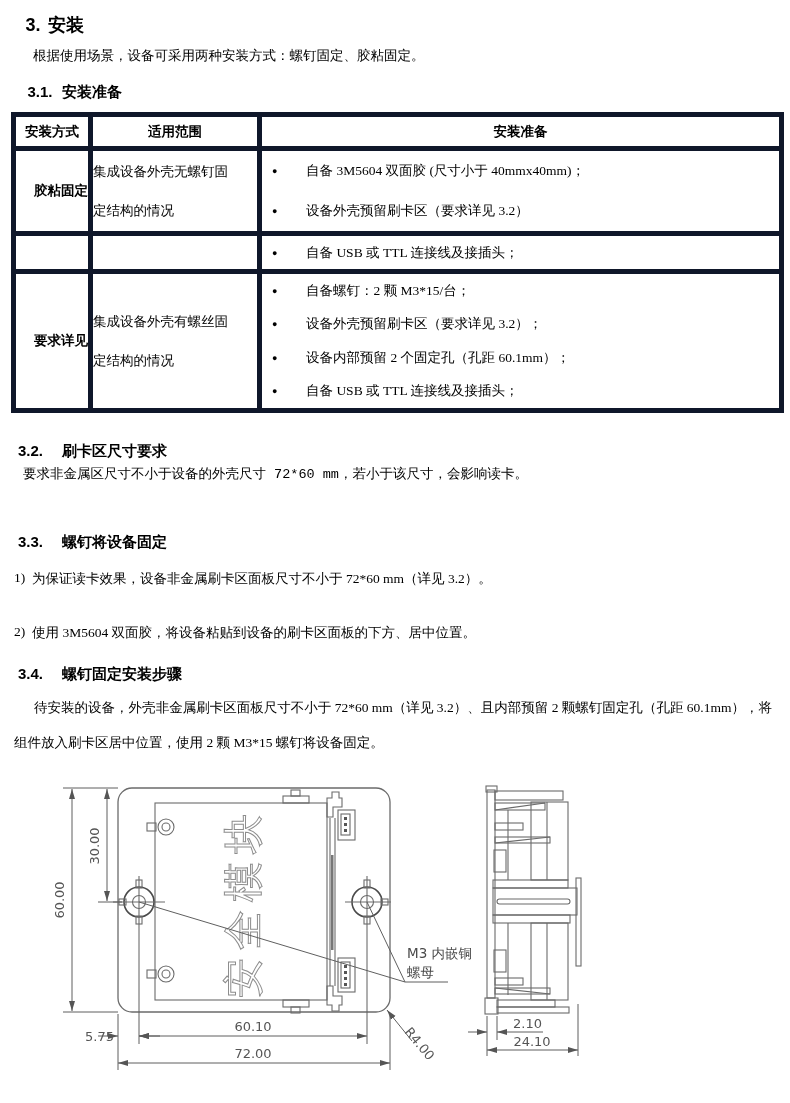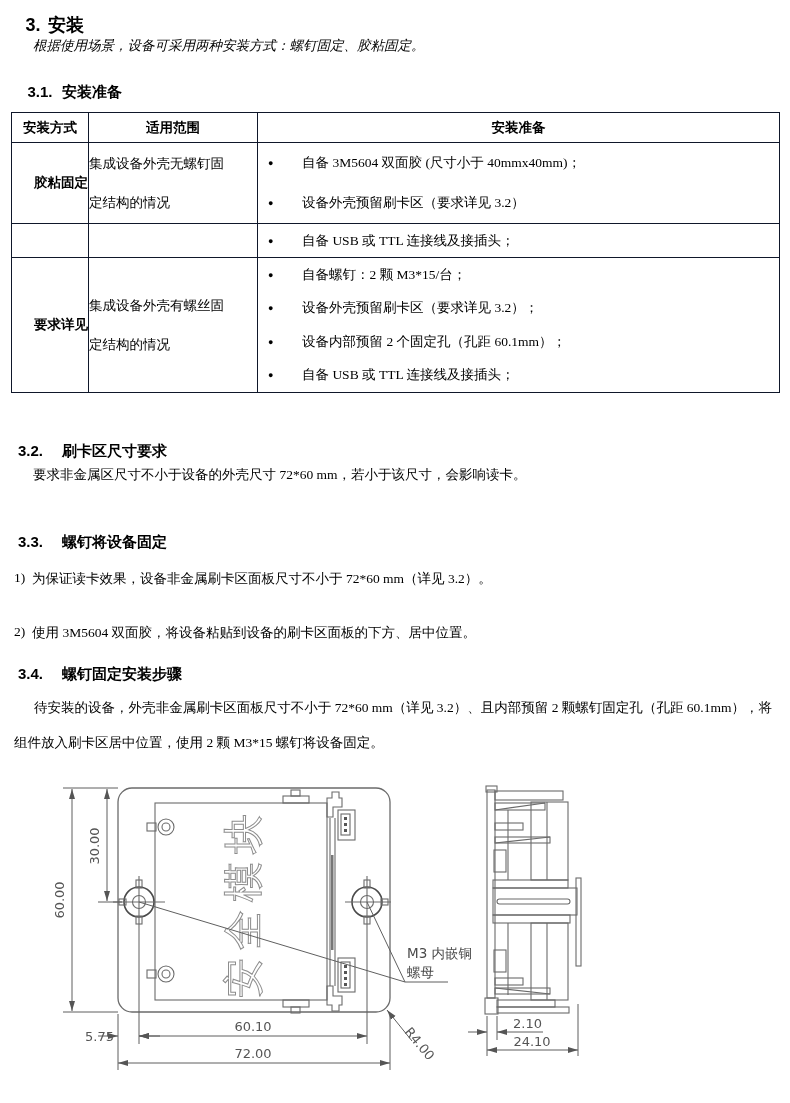--- a/index.html
+++ b/index.html
@@ -9,21 +9,21 @@
   }
   .abs{position:absolute;}
   .h1{font-family:"Liberation Sans", sans-serif;font-weight:bold;font-size:18px;color:#000;text-align:center;}
   .h2{font-family:"Liberation Sans", sans-serif;font-weight:bold;font-size:15px;color:#000;}
   .h1 .num{display:inline-block;width:30px;}
   .h2 .num{display:inline-block;width:44px;}
   .body-text{font-size:13.5px;line-height:18px;color:#000;}
   .para2{width:758px;text-align:justify;text-indent:20px;line-height:35px;}
   
   table.prep{border-collapse:collapse;table-layout:fixed;width:768px;}
-  table.prep td,table.prep th{border:1px solid #0f172a;padding:0;vertical-align:middle;font-size:13.5px;color:#000;}
+  table.prep td,table.prep th{border:5px solid #0f172a;padding:0;vertical-align:middle;font-size:13.5px;color:#000;}
   th.hdr{font-family:"Liberation Sans", sans-serif;font-weight:bold;font-size:13.5px;text-align:center;height:29px;}
   td.method{font-family:"Liberation Sans", sans-serif;font-weight:bold;text-align:right;font-size:14px;}
   td.scope{vertical-align:top;padding:8px 10px 0 14px;}
   td.scope div{line-height:39px;}
   td.prep-cell{vertical-align:middle;}
   .bullet{display:flex;align-items:center;padding-left:10px;font-family:Liberation Serif, serif;}
   .dot{width:22px;flex:0 0 22px;font-size:9px;color:#000;}
   .dot::before{content:"\25CF";}
   .bullet .txt{margin-left:12px;}
   .r1 .bullet{height:40px;}
@@ -35,21 +35,21 @@
   .li .t{display:block;margin-left:18px;}
   svg text{font-family:"DejaVu Sans", sans-serif;}
 </style>
 </head>
 <body>
 
 <div class="abs h1" style="left:18px;top:13px;">
   <span class="num">3.</span><span>安装</span>
 </div>
 
-<div class="abs body-text" style="left:33px;top:37px;width:740px;font-style:italic;">根据使用场景，设备可采用两种安装方式：螺钉固定、胶粘固定。</div>
+<div class="abs body-text" style="left:33px;top:47px;width:740px;">根据使用场景，设备可采用两种安装方式：螺钉固定、胶粘固定。</div>
 
 <div class="abs h2" style="left:18px;top:83px;text-align:center;">
   <span class="num">3.1.</span><span>安装准备</span>
 </div>
 
 <table class="prep abs" style="left:11px;top:112px;">
   <colgroup>
       <col style="width:77px">
       <col style="width:169px">
       <col style="width:522px">
@@ -111,21 +111,21 @@
             <span class="txt">自备 USB 或 TTL 连接线及接插头；</span>
           </div>
     </td>
   </tr>
 </tbody>
   </table>
 
 <div class="abs h2" style="left:18px;top:426px;margin-top:16px;">
   <span class="num">3.2.</span><span>刷卡区尺寸要求</span>
 </div>
-<div class="abs body-text" style="left:33px;top:466px;width:745px;">要求非金属区尺寸不小于设备的外壳尺寸 72*60 mm，若小于该尺寸，会影响读卡。</div>
+<div class="abs body-text" style="left:23px;top:466px;width:745px;font-family:Liberation Mono, monospace;">要求非金属区尺寸不小于设备的外壳尺寸 72*60 mm，若小于该尺寸，会影响读卡。</div>
 
 <div class="abs h2" style="left:18px;top:533px;">
   <span class="num">3.3.</span><span>螺钉将设备固定</span>
 </div>
 <div class="abs li" style="left:14px;top:570px;width:760px;">
   <span class="n">1)</span>
   <span class="t">为保证读卡效果，设备非金属刷卡区面板尺寸不小于 72*60 mm（详见 3.2）。</span>
 </div>
 <div class="abs li" style="left:14px;top:606px;width:760px;">
   <span class="n">2)</span>

